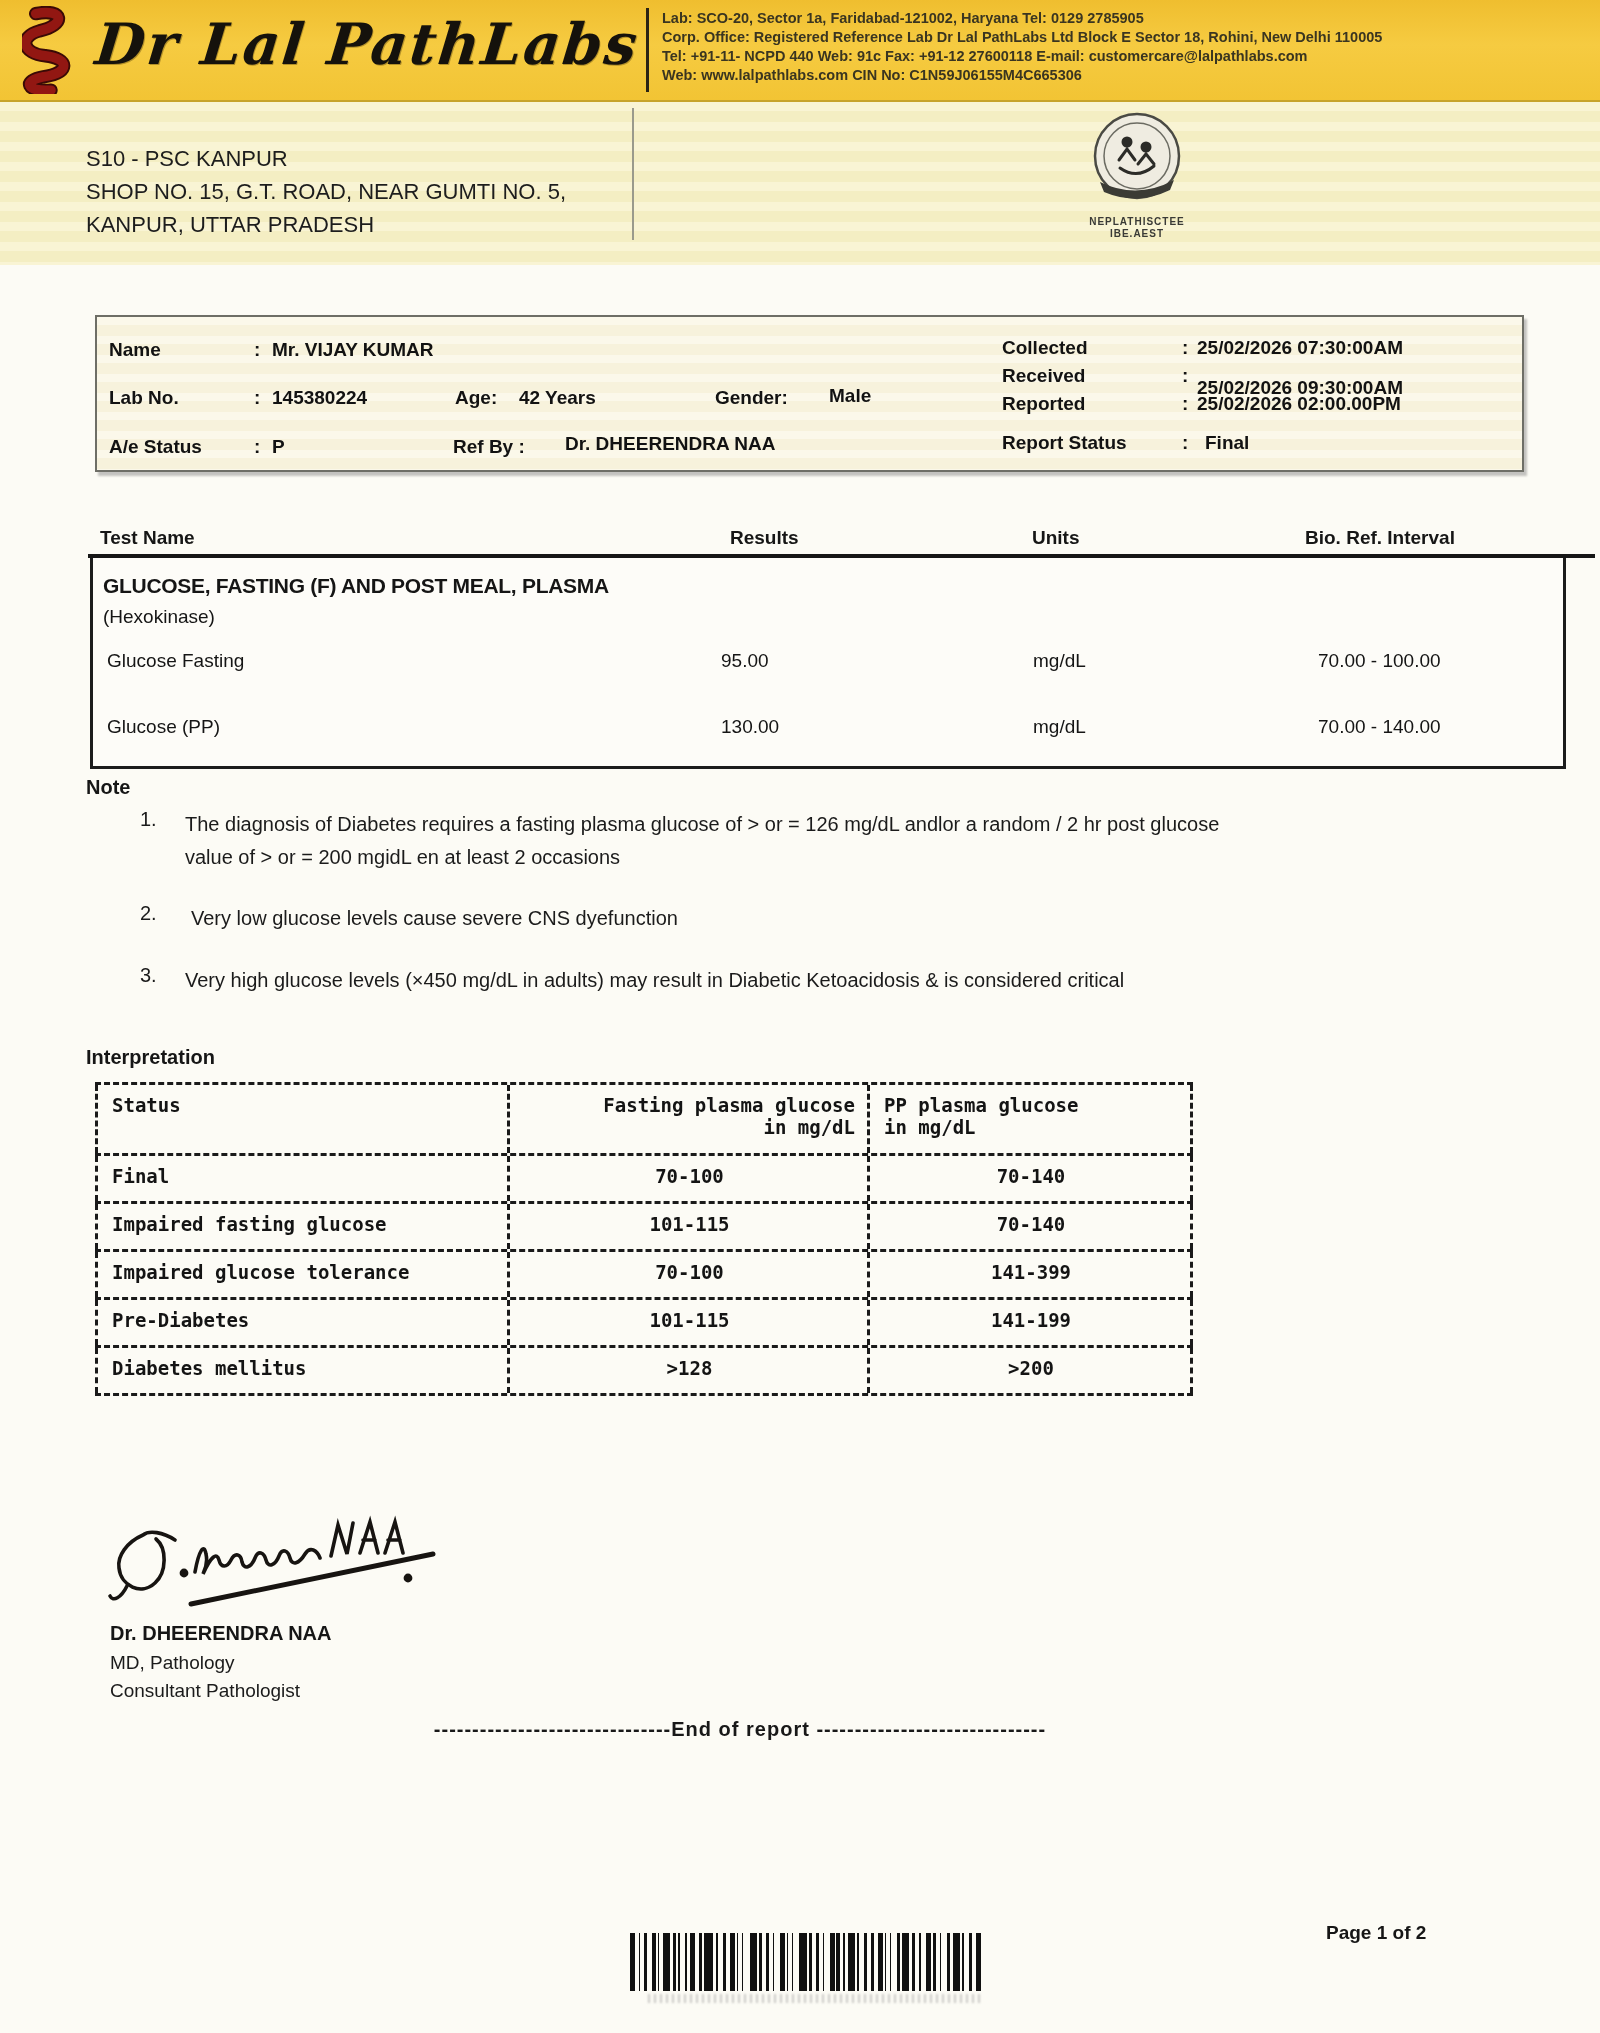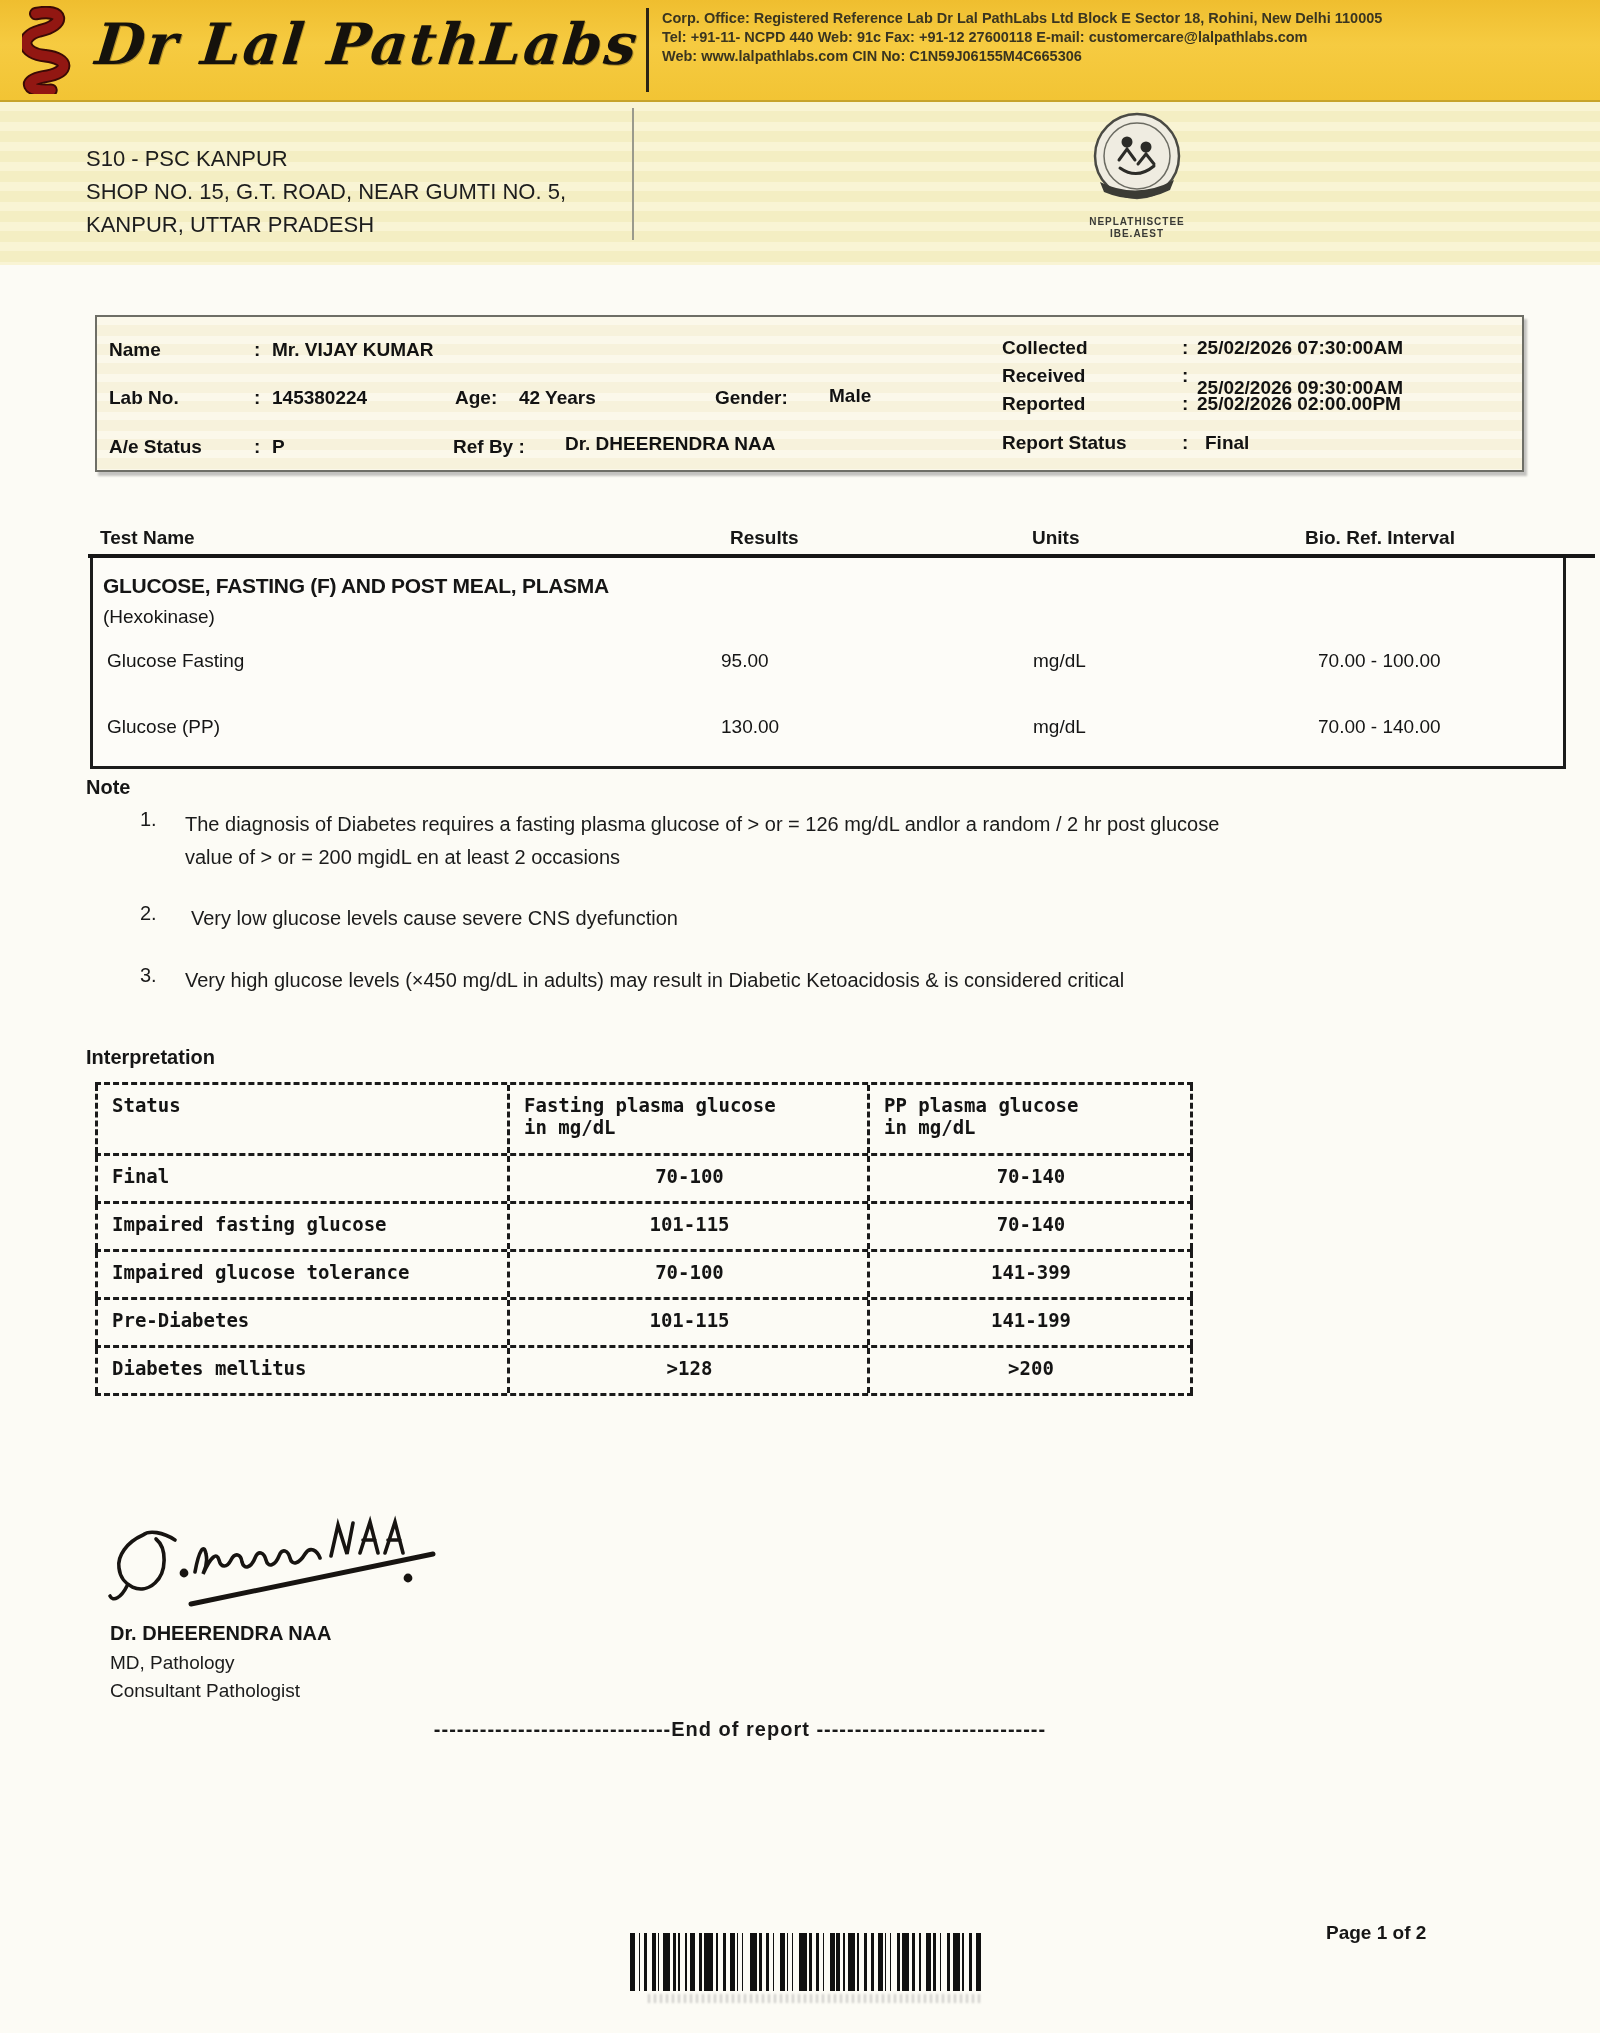--- a/index.html
+++ b/index.html
@@ -73,20 +73,21 @@
 <div class="page">
 
   <div class="band">
     <svg class="abs" style="left:22px;top:6px;" width="58" height="88" viewBox="0 0 60 92">
       <path d="M14,8 C44,2 46,20 18,26 C-4,32 0,50 24,52 C50,55 50,70 22,74 C0,78 4,90 30,88" fill="none" stroke="#3a0a06" stroke-width="14" stroke-linecap="round"></path>
       <path d="M14,8 C44,2 46,20 18,26 C-4,32 0,50 24,52 C50,55 50,70 22,74 C0,78 4,90 30,88" fill="none" stroke="#921712" stroke-width="10" stroke-linecap="round"></path>
     </svg>
     <div class="brand">Dr Lal PathLabs</div>
     <div class="hdiv"></div>
     <div class="contact">
+      <div>Lab: SCO-20, Sector 1a, Faridabad-121002, Haryana  Tel: 0129 2785905</div>
       <div>Corp. Office: Registered Reference Lab Dr Lal PathLabs Ltd   Block E Sector 18, Rohini, New Delhi  110005</div>
       <div>Tel: +91-11- NCPD 440  Web: 91c  Fax: +91-12 27600118  E-mail: customercare@lalpathlabs.com</div>
       <div>Web: www.lalpathlabs.com  CIN No: C1N59J06155M4C665306</div>
     </div>
   </div>
 
   <div class="subband">
     <div class="branch">
       <div>S10 - PSC KANPUR</div>
       <div>SHOP NO. 15, G.T. ROAD, NEAR GUMTI NO. 5,</div>
@@ -175,21 +176,21 @@
   <div class="note-num" style="left:140px;top:902px;">2.</div>
   <div class="note-text" style="left:185px;top:902px;width:1150px;margin-left:6px;">Very low glucose levels cause severe CNS dyefunction</div>
   <div class="note-num" style="left:140px;top:964px;">3.</div>
   <div class="note-text" style="left:185px;top:964px;width:1155px;">Very high glucose levels (×450 mg/dL in adults) may result in Diabetic Ketoacidosis &amp; is considered critical</div>
 
   <div class="abs b" style="left:86px;top:1046px;font-size:20px;">Interpretation</div>
 
   <div class="itable">
     <div class="irow ihead">
       <div class="icell ic1">Status</div>
-      <div class="icell ic2" style="text-align:left;">Fasting plasma glucose
+      <div class="icell ic2" style="text-align:right;">Fasting plasma glucose
 in mg/dL</div>
       <div class="icell ic3" style="text-align:left;">PP plasma glucose
 in mg/dL</div>
     </div>
     <div class="irow ibody">
       <div class="icell ic1">Final</div>
       <div class="icell ic2">70-100</div>
       <div class="icell ic3">70-140</div>
     </div>
     <div class="irow ibody">

